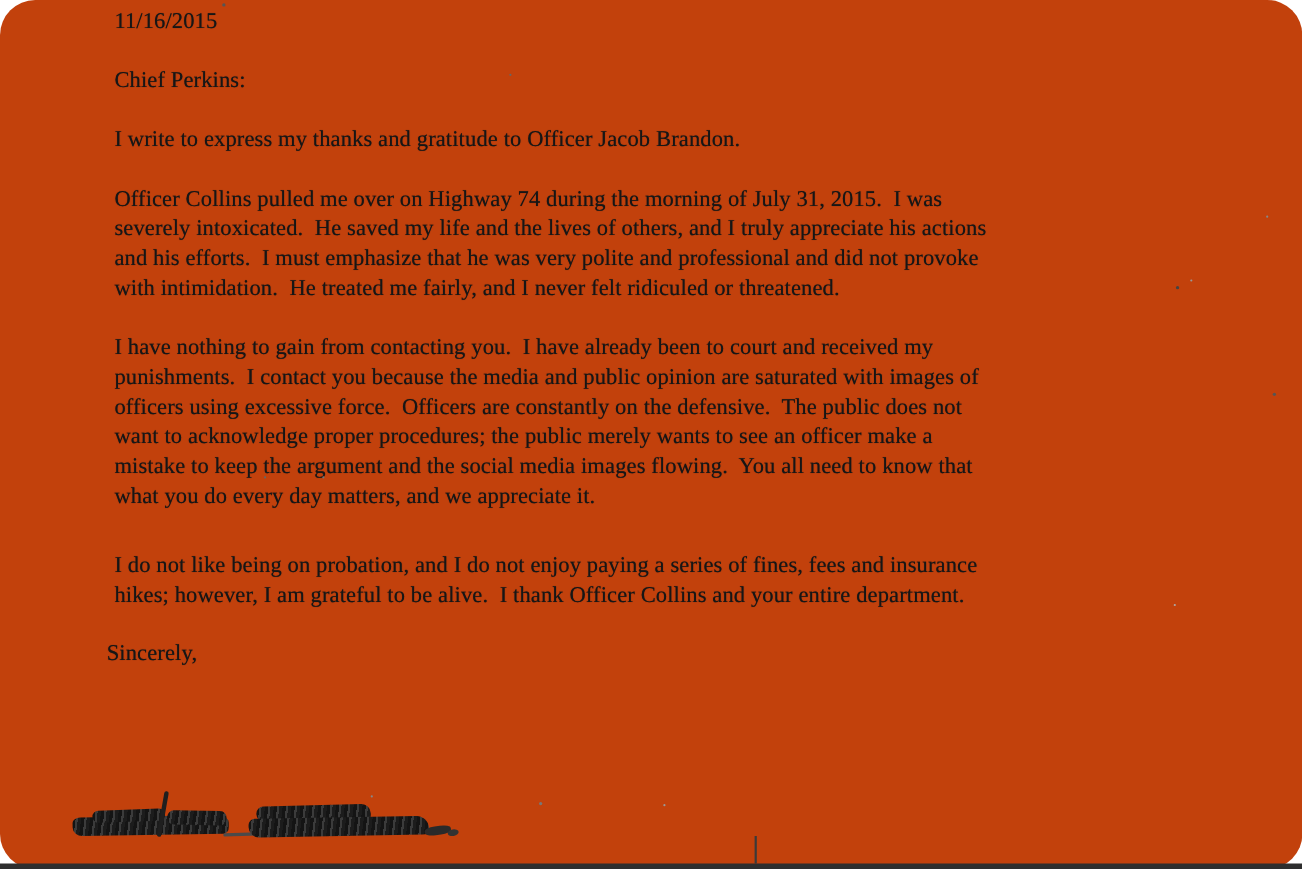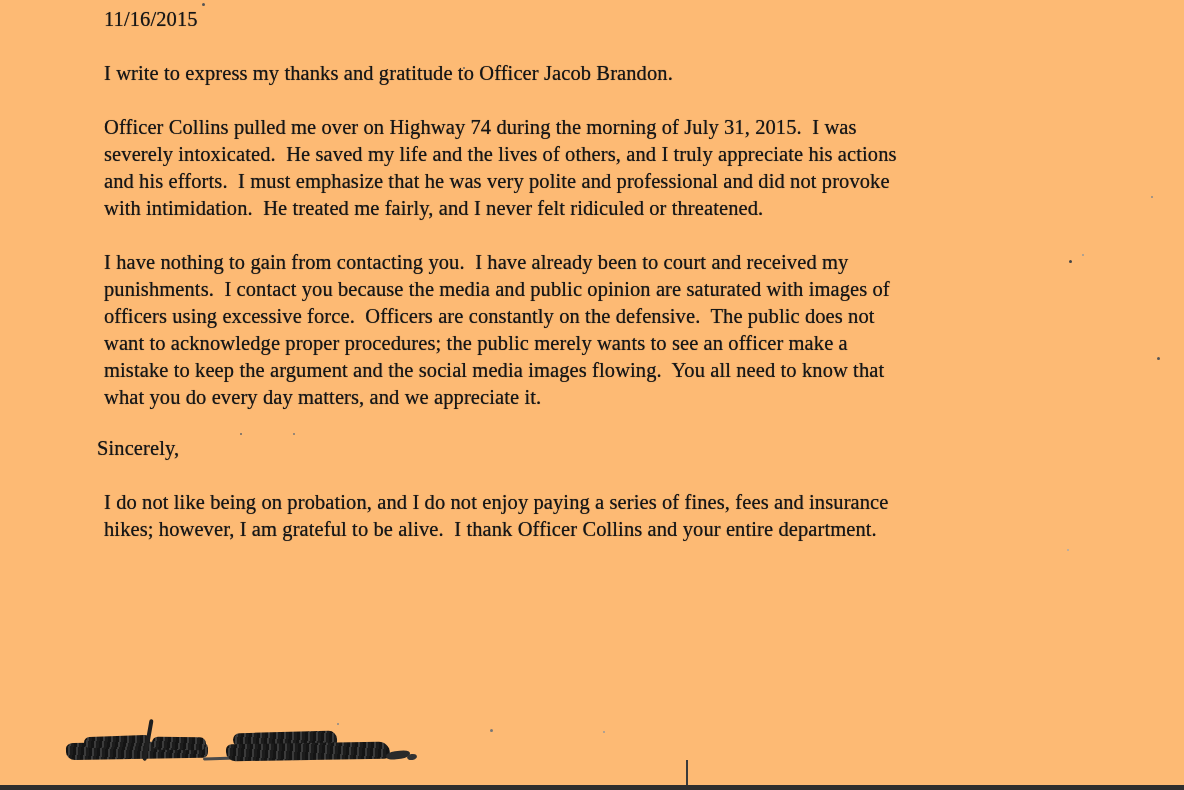--- a/index.html
+++ b/index.html
@@ -10,40 +10,41 @@
   body {
     width: 1184px;
     height: 790px;
     position: relative;
     overflow: hidden;
     font-family: "Liberation Serif", "DejaVu Serif", serif;
   }
   .page {
     position: absolute;
     inset: 0;
-    background: #fdba74;
+    background: #c2410c;
+    border-radius: 32px;
   }
   
   .letter {
     position: absolute;
     left: 104px;
     top: 6px;
     width: 1000px;
     color: #1b1b1b;
     font-size: 20.5px;
     line-height: 27px;
     letter-spacing: 0.1px;
     filter: blur(0.4px) contrast(1.05);
     text-shadow: 0 0 0.8px rgba(30,30,30,0.75);
   }
   .block {
     white-space: pre;       
     margin: 0 0 27px 0;
   }
-  .block.mb-lg  { margin-bottom: 24px; }
+  .block.mb-lg  { margin-bottom: 36px; }
   .block.mb-md  { margin-bottom: 26px; }
   .closing      { margin-left: -7px; }
 
   
   .signature {
     position: absolute;
     inset: 0;
     filter: blur(0.35px);
     pointer-events: none;
   }
@@ -79,34 +80,35 @@
     border-radius: 50%;
   }
 </style>
 </head>
 <body>
 
 <div class="page">
 
   <div class="letter">
     <div class="block">11/16/2015</div>
+    <div class="block">Chief Perkins:</div>
     <div class="block">I write to express my thanks and gratitude to Officer Jacob Brandon.</div>
     <div class="block">Officer Collins pulled me over on Highway 74 during the morning of July 31, 2015.  I was
 severely intoxicated.  He saved my life and the lives of others, and I truly appreciate his actions
 and his efforts.  I must emphasize that he was very polite and professional and did not provoke
 with intimidation.  He treated me fairly, and I never felt ridiculed or threatened.</div>
     <div class="block mb-lg">I have nothing to gain from contacting you.  I have already been to court and received my
 punishments.  I contact you because the media and public opinion are saturated with images of
 officers using excessive force.  Officers are constantly on the defensive.  The public does not
 want to acknowledge proper procedures; the public merely wants to see an officer make a
 mistake to keep the argument and the social media images flowing.  You all need to know that
 what you do every day matters, and we appreciate it.</div>
-    <div class="block closing">Sincerely,</div>
     <div class="block mb-md">I do not like being on probation, and I do not enjoy paying a series of fines, fees and insurance
 hikes; however, I am grateful to be alive.  I thank Officer Collins and your entire department.</div>
+    <div class="block closing">Sincerely,</div>
   </div>
 
   <div class="signature">
     <div class="sig s-b1main"></div>
     <div class="sig s-b1top1"></div>
     <div class="sig s-b1top2"></div>
     <div class="sig s-stroke"></div>
     <div class="sig s-conn"></div>
     <div class="sig s-b2top"></div>
     <div class="sig s-b2main"></div>

